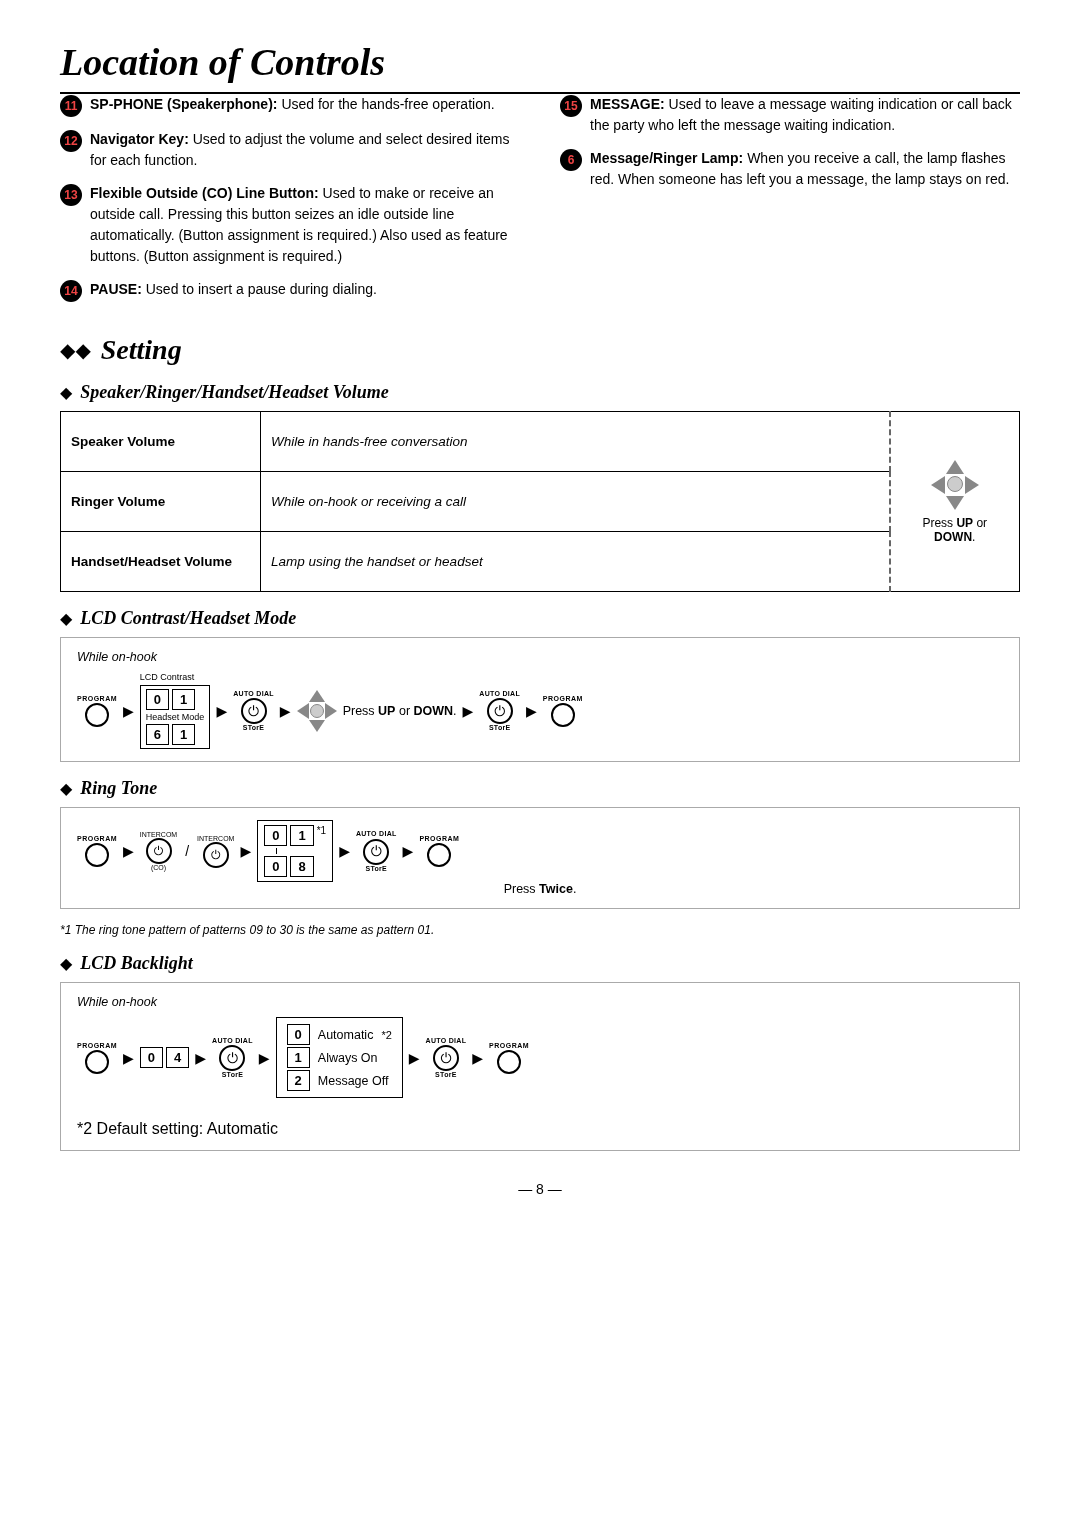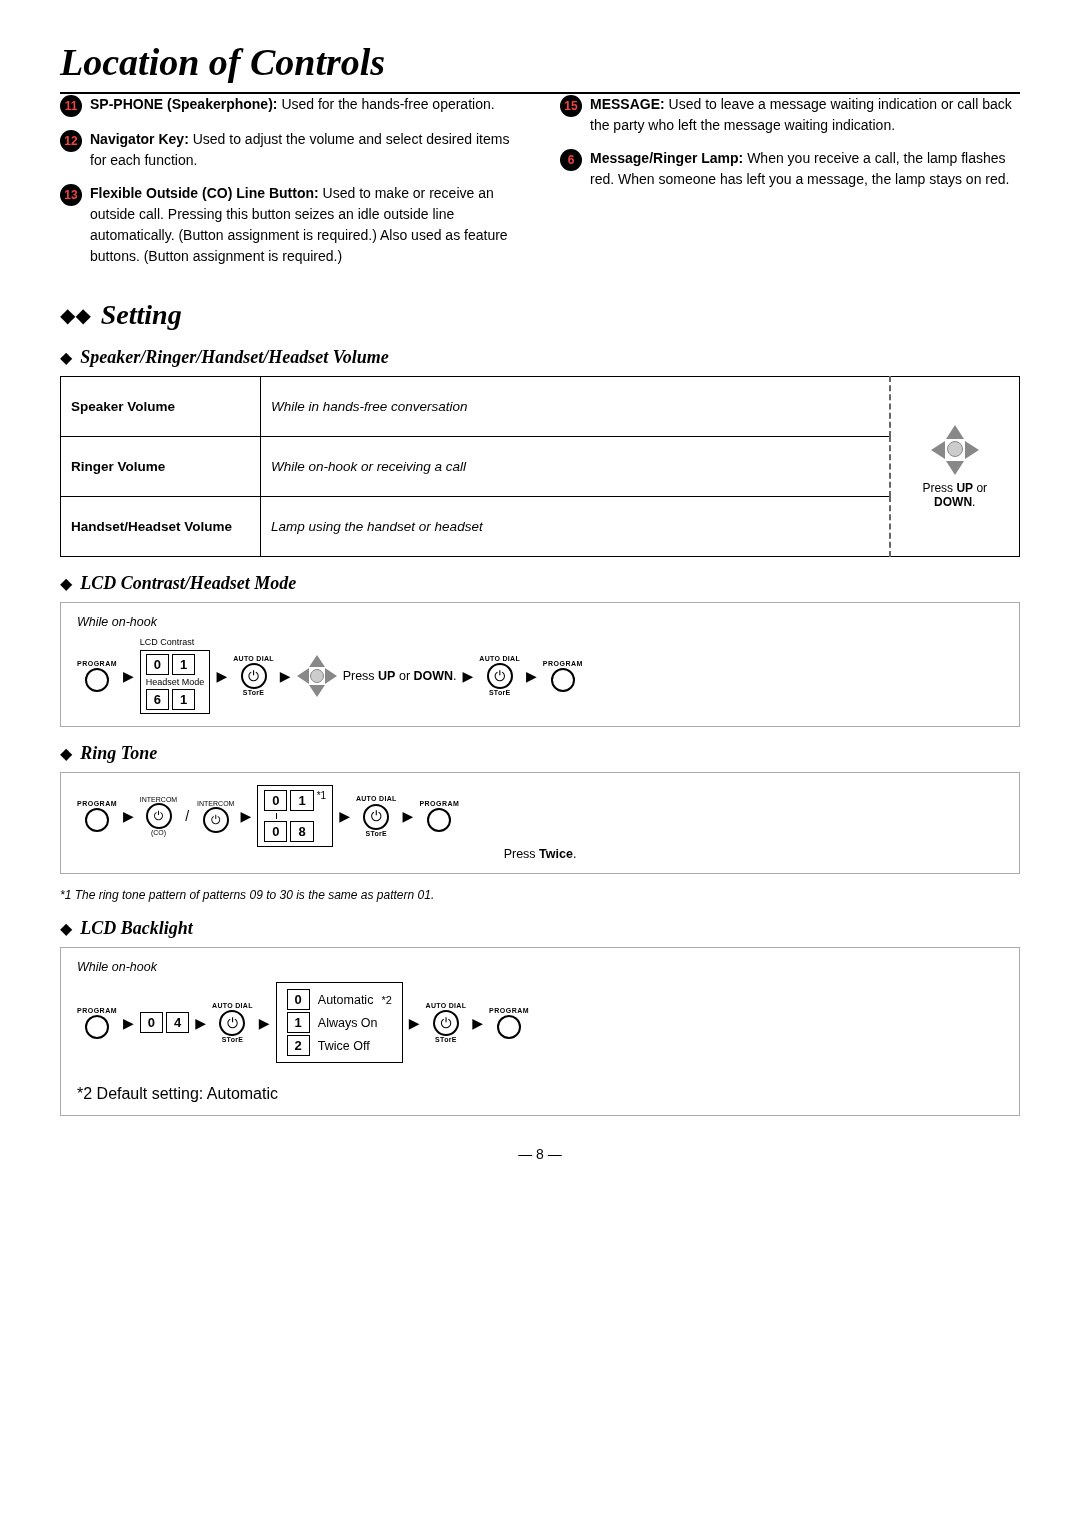--- a/index.html
+++ b/index.html
@@ -227,20 +227,27 @@
     </div>
 
     <div class="numbered-item">
       <span class="num-circle">13</span>
       <span class="item-text">
         <strong>Flexible Outside (CO) Line Button:</strong>
         <span> Used to make or receive an outside call. Pressing this button seizes an idle outside line automatically. (Button assignment is required.) Also used as feature buttons. (Button assignment is required.)</span>
       </span>
     </div>
 
+    <div class="numbered-item">
+      <span class="num-circle">14</span>
+      <span class="item-text">
+        <strong>PAUSE:</strong>
+        <span> Used to insert a pause during dialing.</span>
+      </span>
+    </div>
   </div>
 
   <div class="col">
 
     <div class="numbered-item">
       <span class="num-circle">15</span>
       <span class="item-text">
         <strong>MESSAGE:</strong>
         <span> Used to leave a message waiting indication or call back the party who left the message waiting indication.</span>
       </span>
@@ -463,21 +470,21 @@
         <div class="key-box">0</div>
         <span>Automatic</span>
         <span style="font-size:11px;vertical-align:super;">*2</span>
       </div>
       <div class="option-row">
         <div class="key-box">1</div>
         <span>Always On</span>
       </div>
       <div class="option-row">
         <div class="key-box">2</div>
-        <span>Twice Off</span>
+        <span>Message Off</span>
       </div>
     </div>
 
     <span class="arrow">▶</span>
 
     <div class="autodial-btn">
       <span class="autodial-top-label">AUTO DIAL</span>
       <div class="autodial-circle">⏻</div>
       <span class="autodial-bottom-label">STorE</span>
     </div>

